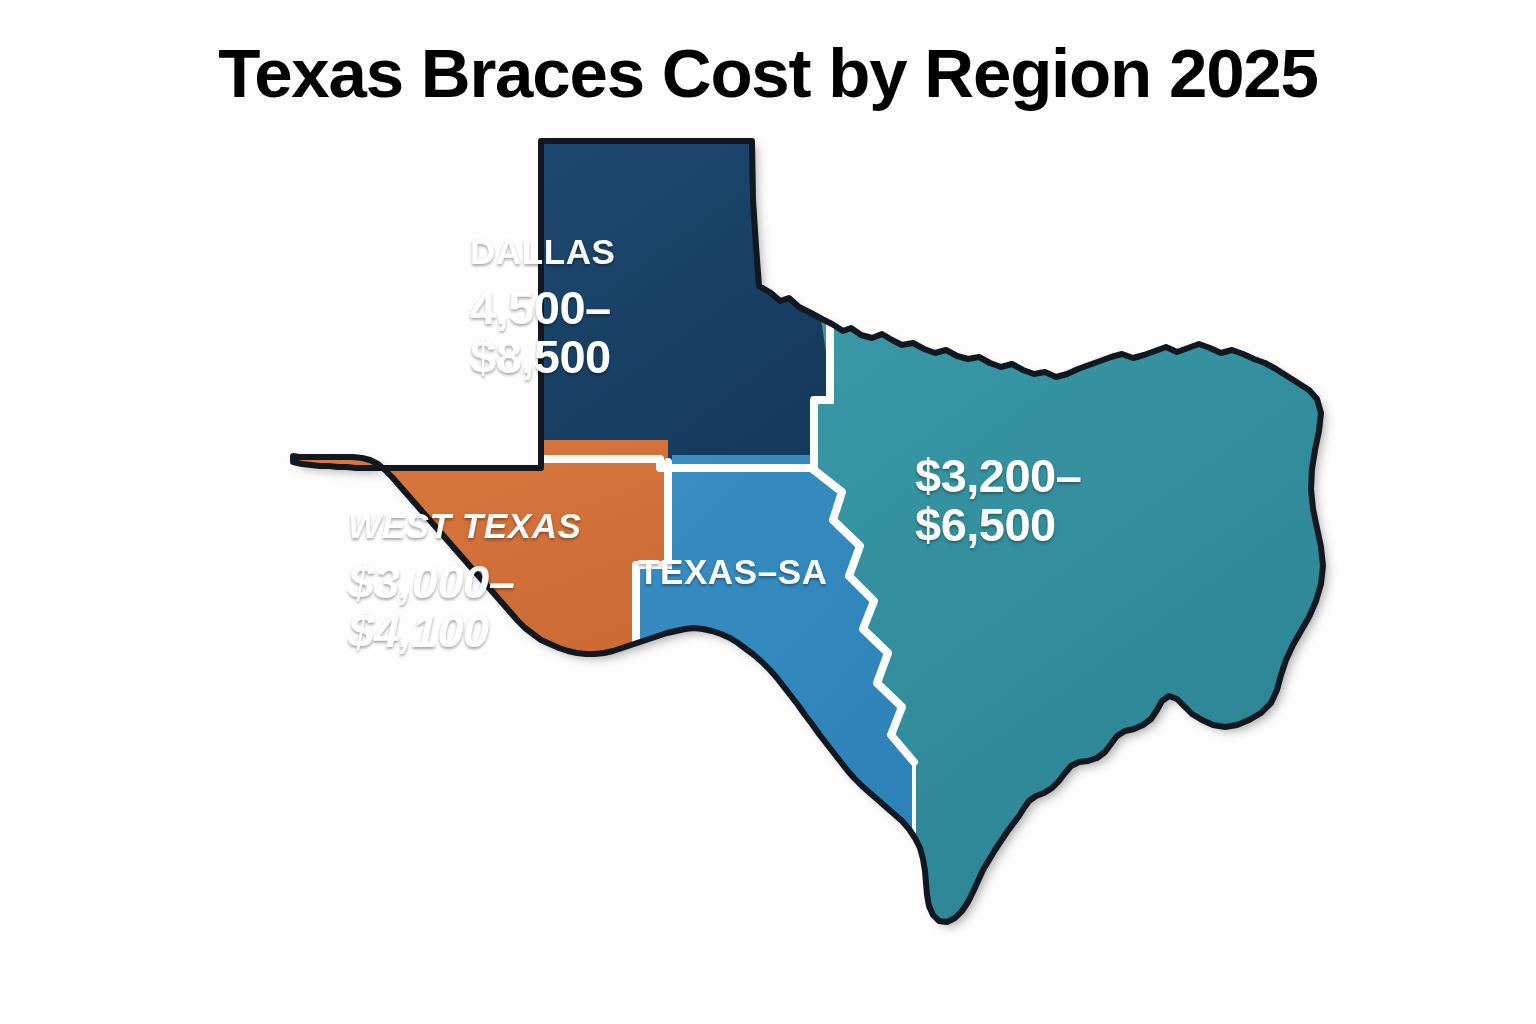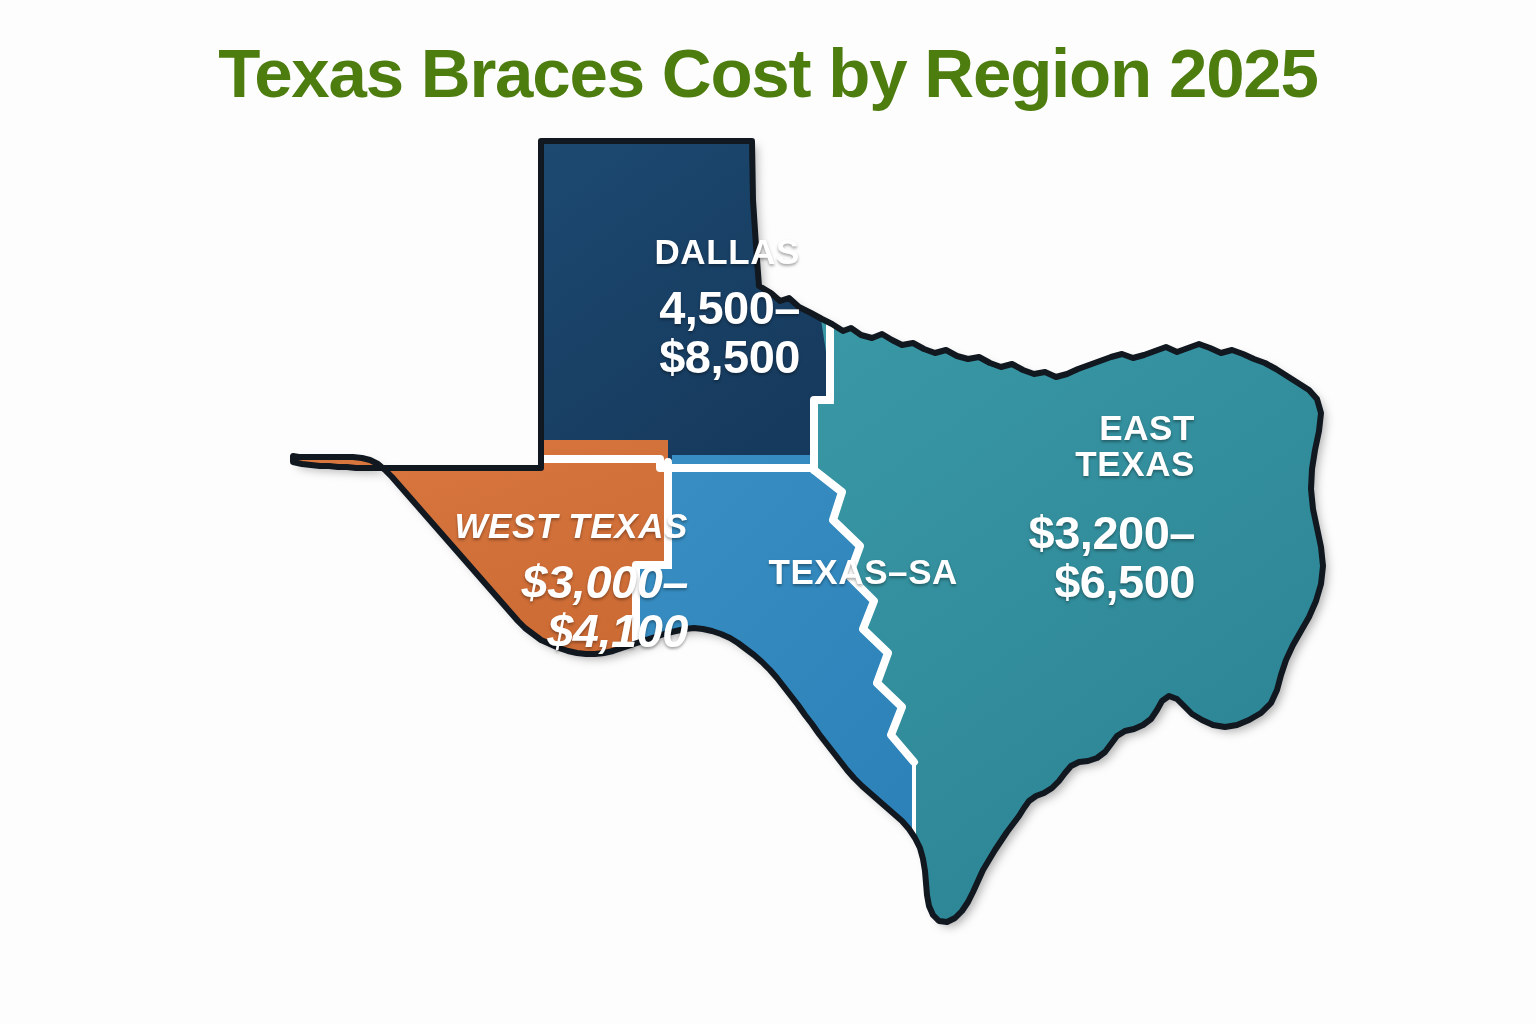--- a/index.html
+++ b/index.html
@@ -26,21 +26,21 @@
   .title {
     position: absolute;
     top: 38px;
     left: 0;
     width: 1536px;
     text-align: center;
     font-family: "Liberation Sans", sans-serif;
     font-size: 69px;
     font-weight: bold;
     letter-spacing: -1.2px;
-    color: #4d7c0f;
+    color: #000000;
     line-height: 1.05;
     white-space: nowrap;
   }
 
   
   .map-stage {
     position: absolute;
     left: 0;
     top: 0;
     width: 1536px;
@@ -51,21 +51,21 @@
     left: 0;
     top: 0;
     width: 1536px;
     height: 1024px;
     display: block;
   }
 
   
   .region-label {
     position: absolute;
-    text-align: right;
+    text-align: left;
     color: #ffffff;
     font-family: "Liberation Sans", sans-serif;
     font-weight: bold;
     text-shadow: 0 2px 3px rgba(0,0,0,0.34);
     pointer-events: none;
     line-height: 1.04;
   }
   .region-name {
     display: block;
     font-size: 35px;
@@ -82,21 +82,21 @@
 
   
   #label-dallas      { left: 470px; top: 234px; width: 330px; }
   #label-dallas .region-price { }
   
   #label-west-texas  { left: 348px; top: 508px; width: 340px; font-style: italic; }
   
   #label-austin-sa   { left: 638px; top: 554px; width: 320px; }
   
   #label-east-texas  { left: 915px; top: 410px; width: 280px; }
-  #label-east-texas .region-price { margin-top: 26px; }
+  #label-east-texas .region-price { margin-top: 42px; }
 </style>
 </head>
 <body>
 
 <div id="infographic">
 
   <div class="title">Texas Braces Cost by Region 2025</div>
 
   <div class="map-stage">
     <svg class="map-svg" viewBox="0 0 1536 1024">
@@ -283,19 +283,17 @@
       <span class="region-name">WEST TEXAS</span>
       <span class="region-price">$3,000–
 $4,100</span>
     </div>
 
     <div class="region-label" id="label-austin-sa">
       <span class="region-name">TEXAS–SA</span>
     </div>
 
     <div class="region-label" id="label-east-texas">
-      <span class="region-name">EAST
-TEXAS</span>
       <span class="region-price">$3,200–
 $6,500</span>
     </div>
   </div>
 </div>
 
 </body></html>

